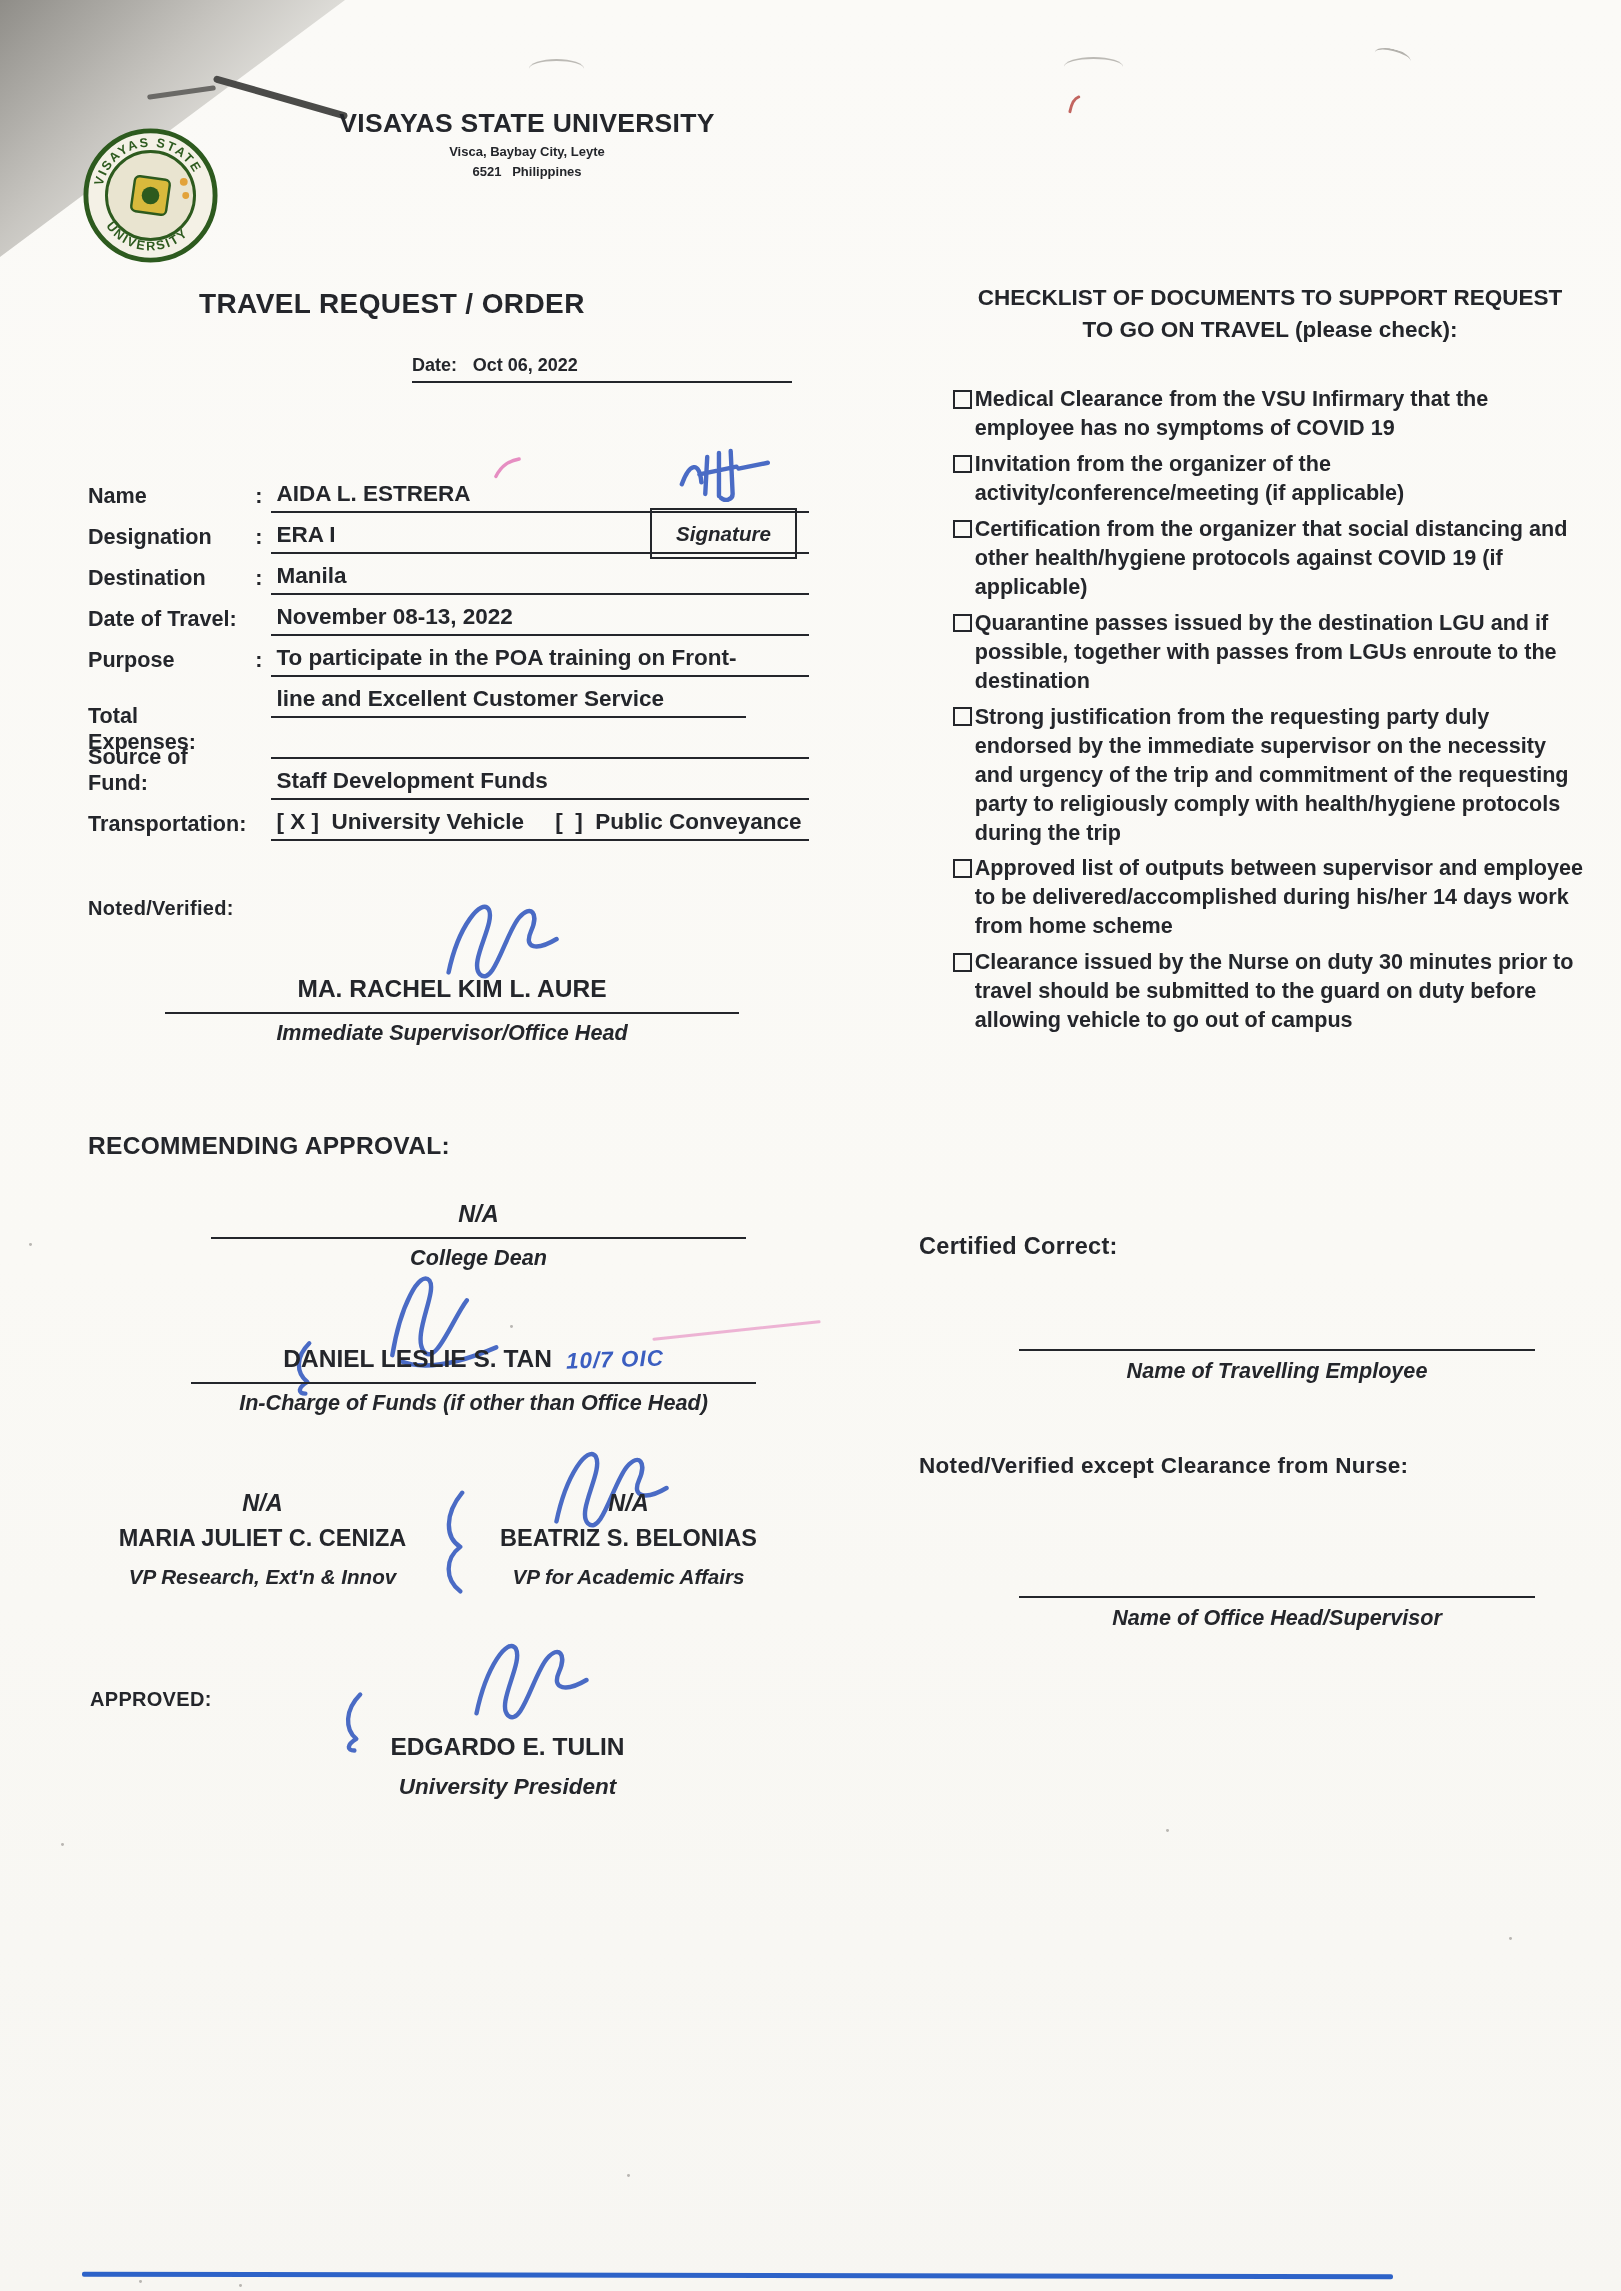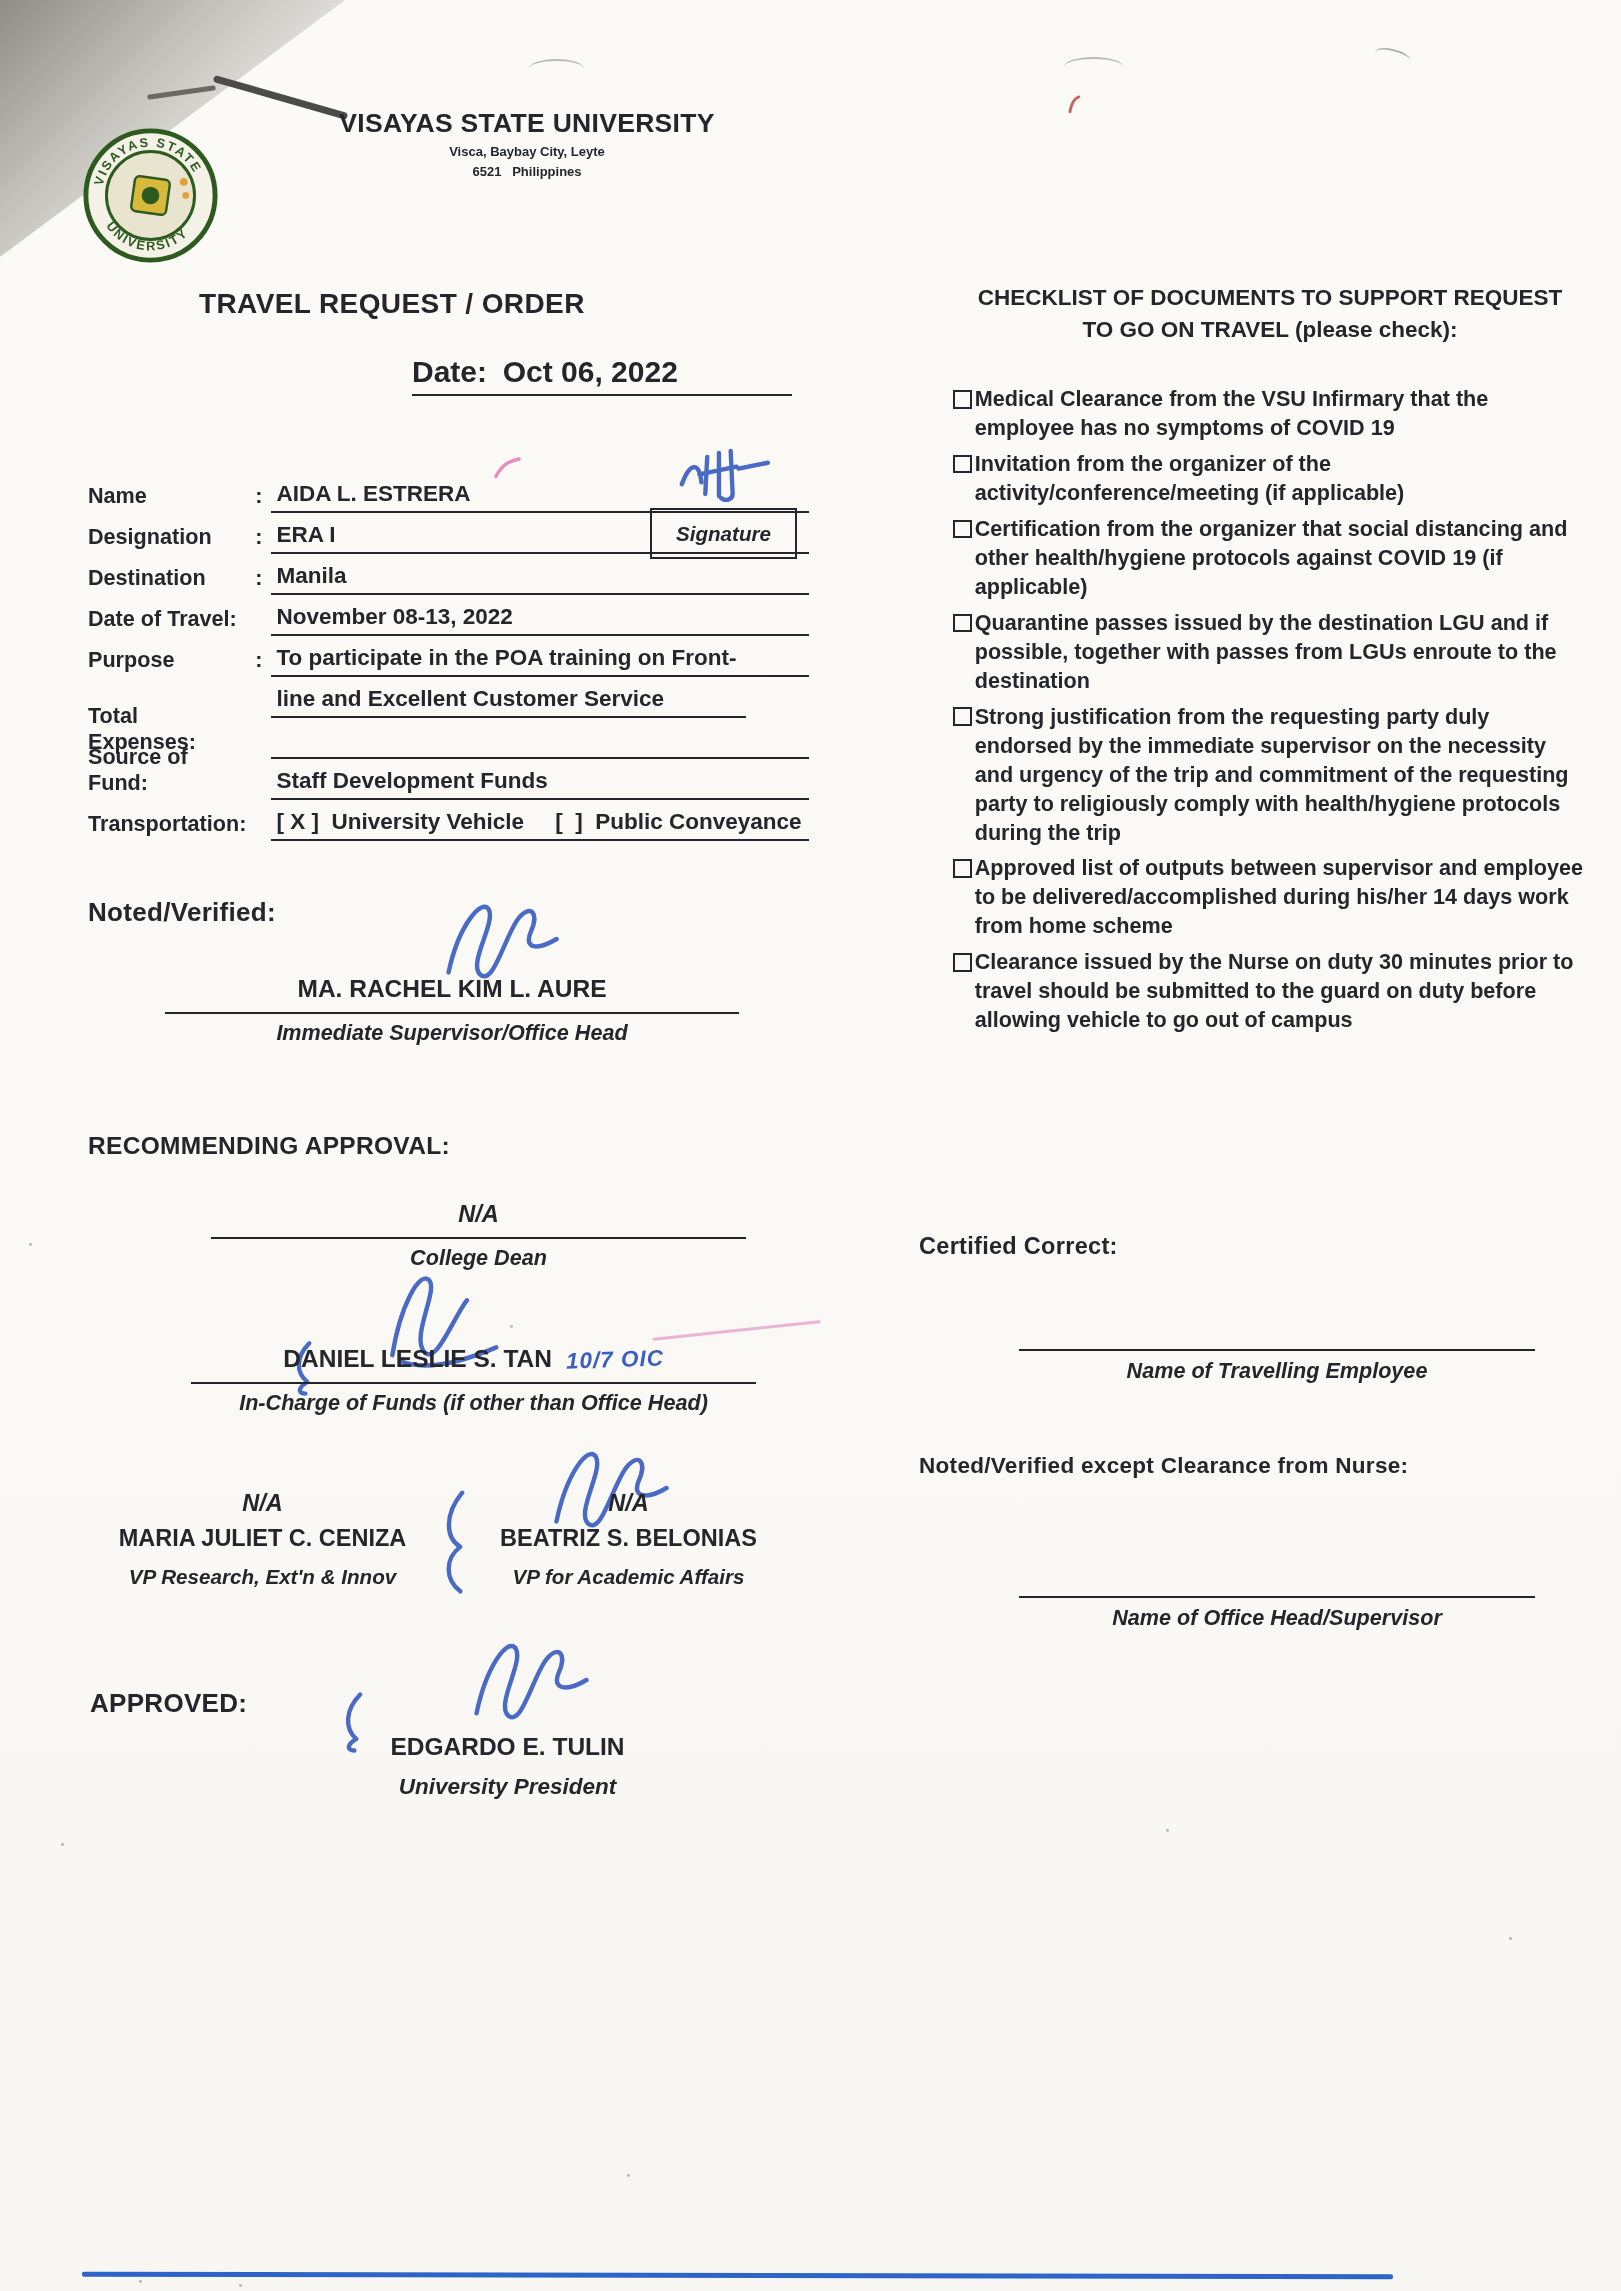--- a/index.html
+++ b/index.html
@@ -29,30 +29,30 @@
   .pink-line{left:652px;top:1329px;width:169px;height:2.9px;background:var(--highlight-pink);opacity:.55;transform:rotate(-6deg);border-radius:2px;}
 
   
   .hdr-text{left:294px;top:108px;width:466px;}
   .uni-name{font-size:26.5px;font-weight:700;letter-spacing:0.3px;}
   .addr{font-size:13px;font-weight:700;margin-top:4.9px;}
 
   
   .travel-title{left:199px;top:288px;font-size:28px;font-weight:700;letter-spacing:0.4px;}
   .date-row{left:412px;top:355px;width:380px;display:flex;gap:15.7px;border-bottom:2.5px solid var(--ink);
-    padding-bottom:4.9px;font-size:30px;font-weight:700;}
+    padding-bottom:4.9px;font-size:18px;font-weight:700;}
   .form-area{left:88px;top:472px;width:721px;}
   .frow{display:flex;align-items:flex-end;height:41px;}
   .flabel{width:159px;font-size:21.6px;font-weight:700;padding-bottom:3.9px;}
   .fcolon{width:23.5px;font-size:21.6px;font-weight:700;text-align:center;padding-bottom:3.9px;}
   .fvalue{flex:1;border-bottom:2.5px solid var(--ink);font-size:22.5px;font-weight:700;padding:0 0 3.9px 5.9px;position:relative;}
   .fvalue.short{margin-right:63px;}
   .sig-box{left:650px;top:508px;width:143px;height:47px;border:2.5px solid var(--ink);
     display:flex;align-items:center;justify-content:center;font-size:20.6px;font-weight:700;font-style:italic;}
-  .sec-label{font-size:26px;font-weight:700;letter-spacing:0.3px;}
+  .sec-label{font-size:20px;font-weight:700;letter-spacing:0.3px;}
   .sign-block{text-align:center;}
   .sign-name{font-size:24.5px;font-weight:700;padding-bottom:9px;}
   .sign-name.ul{border-bottom:2.5px solid var(--ink);}
   .sign-title{font-size:21.6px;font-weight:700;font-style:italic;margin-top:6px;}
   .na{font-size:23.5px;font-weight:700;font-style:italic;}
   .hand-note{color:var(--signature-blue);font-style:italic;font-weight:700;font-size:22.5px;
     display:inline-block;transform:rotate(-2deg);margin-left:13.7px;letter-spacing:1px;}
 
   
   .chk-title{left:965px;top:282px;width:610px;font-size:22.5px;font-weight:700;line-height:32px;}

